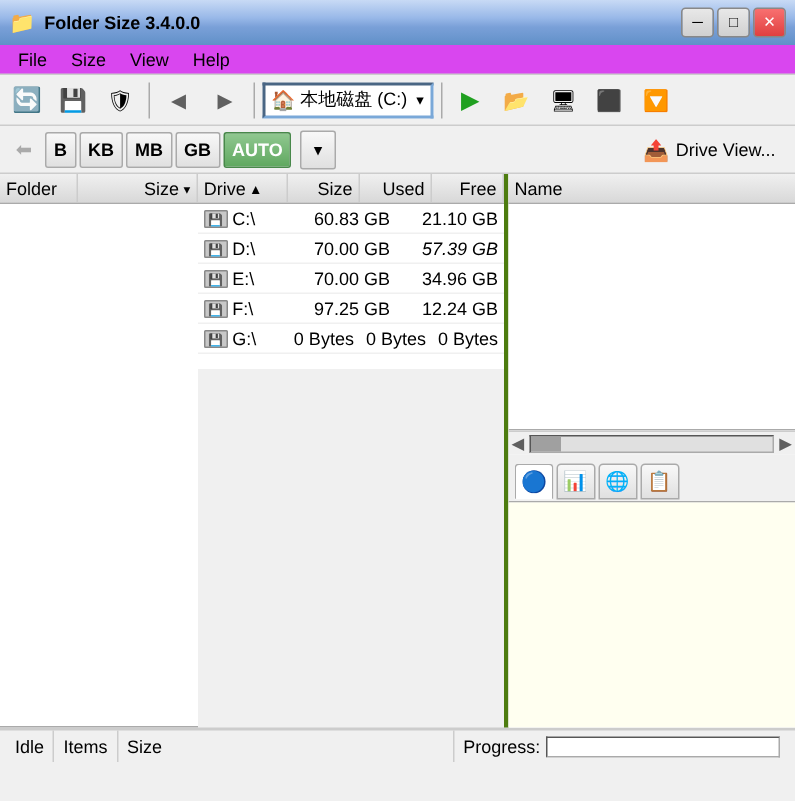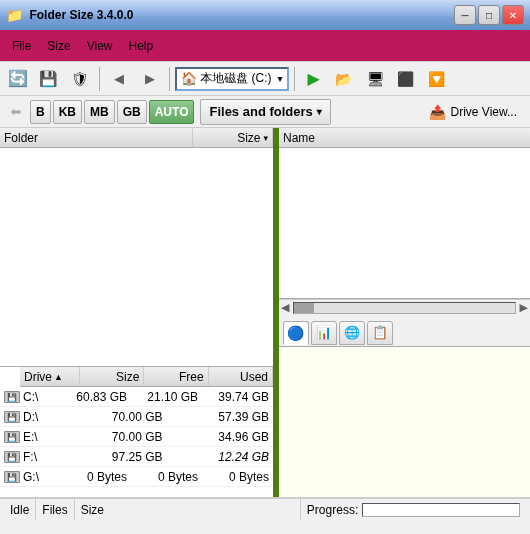--- a/index.html
+++ b/index.html
@@ -39,22 +39,22 @@
       justify-content: center;
       font-size: 10px;
       cursor: pointer;
       background: linear-gradient(to bottom, #e8e8e8, #d0d0d0);
       color: #000;
     }
     .title-btn.close { background: linear-gradient(to bottom, #f87070, #e04040); color: #fff; }
 
     
     .menu-bar {
-      background: #be185d;
-      height: 32px;
+      background: #d946ef;
+      height: 20px;
       display: flex;
       align-items: center;
       padding: 0 4px;
       border-bottom: 1px solid #ccc;
     }
     .menu-item {
       padding: 2px 8px;
       cursor: pointer;
       font-size: 12px;
       color: #000;
@@ -164,24 +164,24 @@
 
     
     .main-area {
       display: flex;
       height: 370px;
       border-bottom: 1px solid #ccc;
     }
 
     
     .left-pane {
-      width: 279px;
-      display: flex;
-      flex-direction: column;
-      border-right: 6px solid #4d7c0f;
+      width: 339px;
+      display: flex;
+      flex-direction: row;
+      border-right: 3px solid #4d7c0f;
     }
 
     .folder-table {
       flex: 1;
       background: #fff;
       border-bottom: 1px solid #aaa;
       overflow: hidden;
     }
     .table-header {
       display: flex;
@@ -206,21 +206,20 @@
     .drive-table {
       height: 130px;
       background: #fff;
       overflow: hidden;
     }
     .drive-table-header {
       display: flex;
       background: linear-gradient(to bottom, #f0f0f0, #d8d8d8);
       border-bottom: 1px solid #aaa;
       height: 20px;
-      margin-left: 20px;
     }
     .dth-cell {
       display: flex;
       align-items: center;
       padding: 0 4px;
       font-size: 12px;
       border-right: 1px solid #ccc;
       color: #000;
       cursor: pointer;
     }
@@ -402,21 +401,20 @@
 
 <div class="toolbar2">
   <div class="tb-btn" style="font-size:13px; width:24px; height:24px; color:#aaa;">⬅</div>
   <div class="tb2-btn">B</div>
   <div class="tb2-btn">KB</div>
   <div class="tb2-btn">MB</div>
   <div class="tb2-btn">GB</div>
   <div class="tb2-btn auto-btn">AUTO</div>
   <div style="margin-left:4px; display:flex; align-items:center; gap:4px;">
     <div class="files-folders-btn">
-      <span>Files and folders</span>
       <span style="font-size:10px;">▾</span>
     </div>
   </div>
   <div style="margin-left: auto; display:flex; align-items:center;">
     <div class="export-btn">
       <span style="font-size:14px;">📤</span>
       <span>Drive View...</span>
     </div>
   </div>
 </div>
@@ -440,60 +438,59 @@
 
     <div class="drive-table">
       <div class="drive-table-header">
         <div class="dth-cell drive-col">
           <span>Drive</span>
           <span class="sort-arrow">▲</span>
         </div>
         <div class="dth-cell dsize-col">
           <span>Size</span>
         </div>
+        <div class="dth-cell dused-col">
+          <span>Used</span>
+        </div>
         <div class="dth-cell dfree-col">
           <span>Free</span>
-        </div>
-        <div class="dth-cell dused-col">
-          <span>Used</span>
         </div>
       </div>
       <div class="drive-rows" id="drive-rows">
           <div class="drive-row">
     <div class="dr-cell drive-col">
       <span style="display:inline-block;width:16px;height:12px;background:#c8c8c8;border:1px solid #888;border-radius:1px;font-size:8px;line-height:12px;text-align:center;color:#555;">💾</span>
       <span>C:\</span>
     </div>
     <div class="dr-cell dsize-col" style="text-align:right;">60.83 GB</div>
     <div class="dr-cell dused-col" style="text-align:right;">21.10 GB</div>
-    <div class="dr-cell dfree-col" style="text-align:right;">39.74 GB</div>
   </div>
           <div class="drive-row">
     <div class="dr-cell drive-col">
       <span style="display:inline-block;width:16px;height:12px;background:#c8c8c8;border:1px solid #888;border-radius:1px;font-size:8px;line-height:12px;text-align:center;color:#555;">💾</span>
       <span>D:\</span>
     </div>
     <div class="dr-cell dsize-col" style="text-align:right;">70.00 GB</div>
-    <div class="dr-cell dfree-col" style="text-align:right;">57.39 GB</div>
+    <div class="dr-cell dfree-col" style="text-align:right;font-style:italic;">57.39 GB</div>
   </div>
           <div class="drive-row">
     <div class="dr-cell drive-col">
       <span style="display:inline-block;width:16px;height:12px;background:#c8c8c8;border:1px solid #888;border-radius:1px;font-size:8px;line-height:12px;text-align:center;color:#555;">💾</span>
       <span>E:\</span>
     </div>
     <div class="dr-cell dsize-col" style="text-align:right;">70.00 GB</div>
     <div class="dr-cell dused-col" style="text-align:right;">34.96 GB</div>
   </div>
           <div class="drive-row">
     <div class="dr-cell drive-col">
       <span style="display:inline-block;width:16px;height:12px;background:#c8c8c8;border:1px solid #888;border-radius:1px;font-size:8px;line-height:12px;text-align:center;color:#555;">💾</span>
       <span>F:\</span>
     </div>
     <div class="dr-cell dsize-col" style="text-align:right;">97.25 GB</div>
-    <div class="dr-cell dused-col" style="text-align:right;font-style:italic;">12.24 GB</div>
+    <div class="dr-cell dused-col" style="text-align:right;">12.24 GB</div>
   </div>
           <div class="drive-row">
     <div class="dr-cell drive-col">
       <span style="display:inline-block;width:16px;height:12px;background:#c8c8c8;border:1px solid #888;border-radius:1px;font-size:8px;line-height:12px;text-align:center;color:#555;">💾</span>
       <span>G:\</span>
     </div>
     <div class="dr-cell dsize-col" style="text-align:right;">0 Bytes</div>
     <div class="dr-cell dused-col" style="text-align:right;">0 Bytes</div>
     <div class="dr-cell dfree-col" style="text-align:right;">0 Bytes</div>
   </div>
@@ -525,21 +522,21 @@
     </div>
   </div>
 
 </div>
 
 <div class="status-bar">
   <div class="status-section">
     <span>Idle</span>
   </div>
   <div class="status-section">
-    <span>Files</span>
+    <span>Items</span>
   </div>
   <div class="status-section" style="flex:1; border-right:1px solid #ccc;">
     <span>Size</span>
   </div>
   <div class="progress-section">
     <span>Progress:</span>
     <div class="progress-bar"></div>
   </div>
 </div>
 

